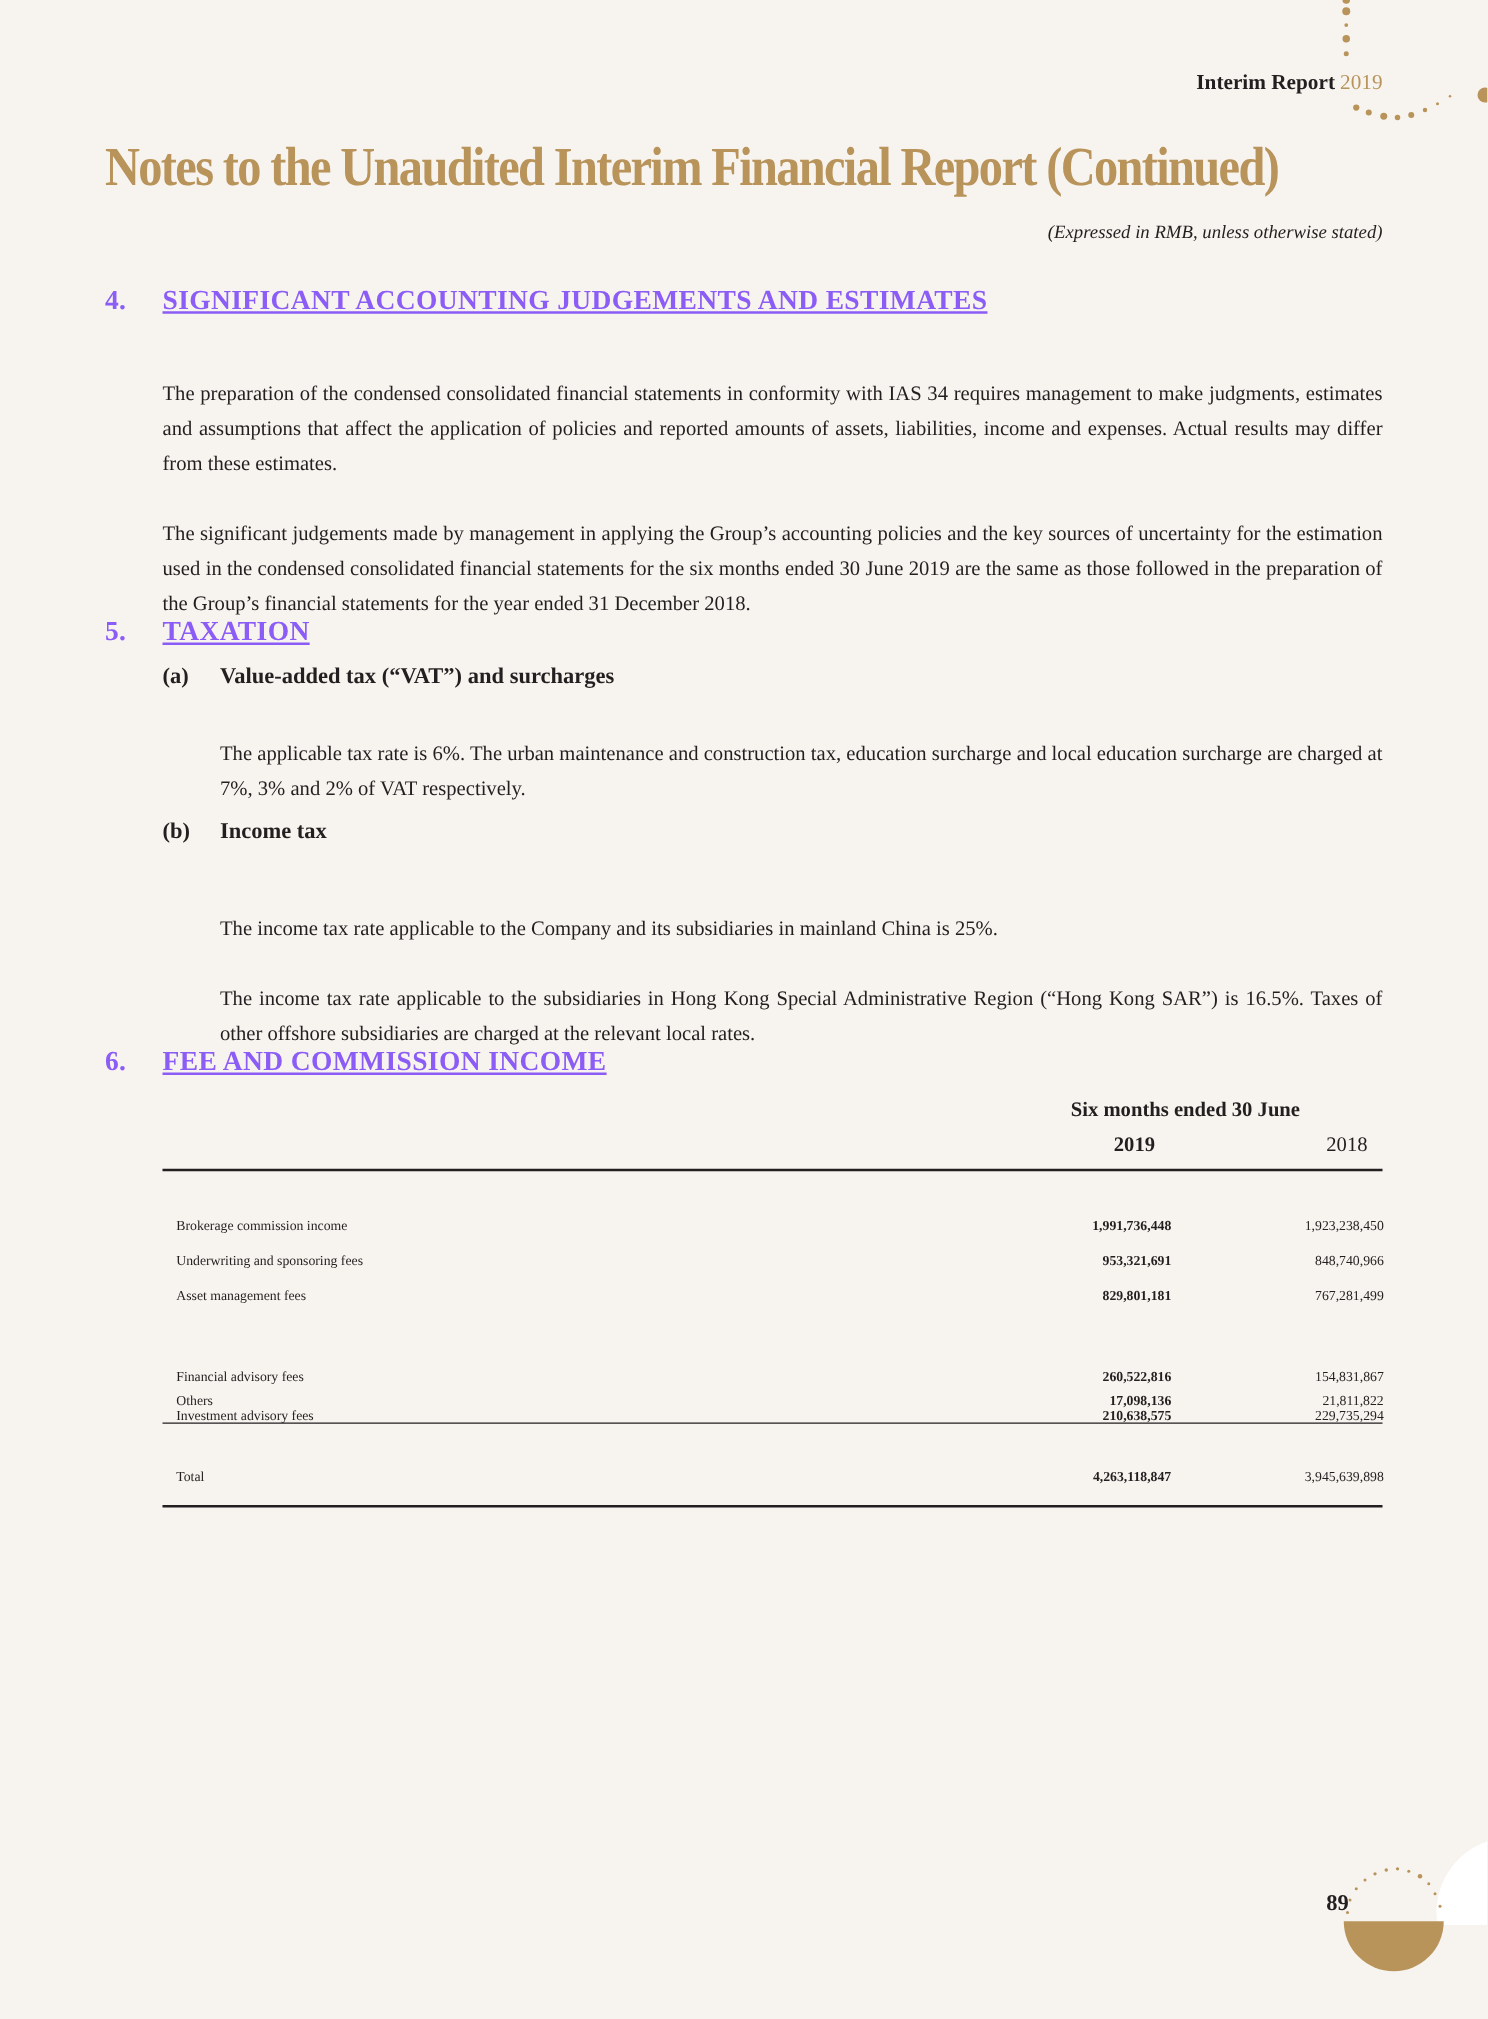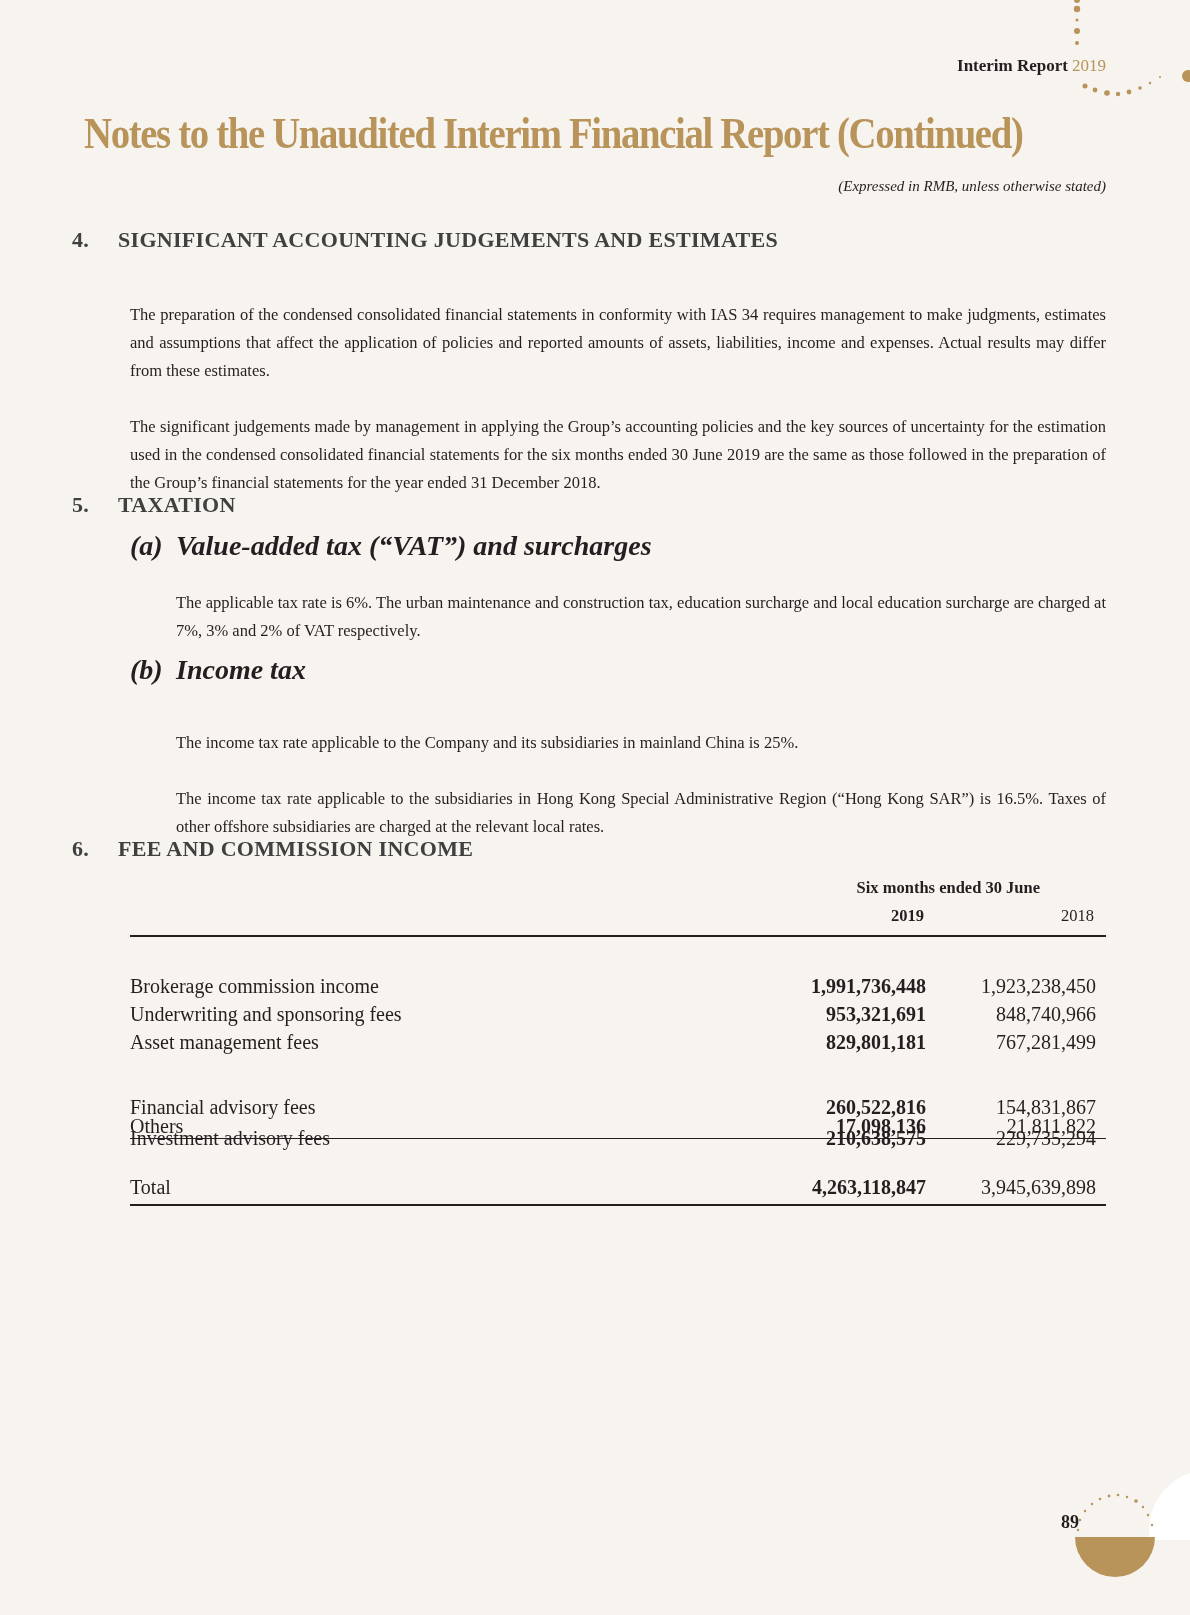--- a/index.html
+++ b/index.html
@@ -8,31 +8,31 @@
     font-family:"Liberation Serif", "DejaVu Serif", serif; color:#231f20;
   }
   .deco-top { position:absolute; left:1060px; top:0; width:130px; height:110px; }
   .header-right { position:absolute; right:84px; top:56px; font-size:17px; font-weight:bold; }
   .header-right .year { color:#b8935a; font-weight:normal; margin-left:4px; }
   .page-title {
     position:absolute; left:84px; top:108px; font-size:44px; font-weight:bold; color:#b8935a;
     letter-spacing:-1.5px; transform:scaleX(0.88); transform-origin:left top; white-space:nowrap;
   }
   .expressed { position:absolute; right:84px; top:178px; font-size:15px; font-style:italic; }
-  .section-h { position:absolute; left:72px; font-size:22px; color:#404040; font-weight:bold; letter-spacing:0.3px; }
+  .section-h { position:absolute; left:84px; font-size:22px; color:#8b5cf6; font-weight:bold; letter-spacing:0.3px;text-decoration:underline; }
   .section-h .num { display:inline-block; width:46px; }
   .para { position:absolute; left:130px; width:976px; font-size:16.5px; line-height:28px; text-align:justify;margin-top:33px; }
   .para.indent { left:176px; width:930px; }
-  .sub-h { position:absolute; left:130px; font-size:28px; font-weight:bold;font-style:italic; }
+  .sub-h { position:absolute; left:130px; font-size:18px; font-weight:bold; }
   .sub-h .letter { display:inline-block; width:46px; }
   .th-group { position:absolute; top:878px; left:820px; width:220px; text-align:right; font-size:16.5px; font-weight:bold; }
   .th-2019 { position:absolute; top:906px; right:266px; font-size:16.5px; font-weight:bold; }
   .th-2018 { position:absolute; top:906px; right:96px; font-size:16.5px; }
   .rule { position:absolute; left:130px; width:976px; background:#231f20; }
-  .row { position:absolute; left:130px; width:976px; height:28px; font-size:20px; }
+  .row { position:absolute; left:141px; width:976px; height:28px; font-size:11px; }
   .row .lbl { position:absolute; left:0; }
   .row .v19 { position:absolute; right:180px; font-weight:bold; }
   .row .v18 { position:absolute; right:10px; }
   .page-num { position:absolute; left:1061px; top:1512px; font-size:18px; font-weight:bold; }
   .deco-bottom { position:absolute; left:1060px; top:1470px; width:130px; height:145px; }
 </style>
 </head>
 <body>
 
 <svg class="deco-top" viewBox="0 0 130 110">

